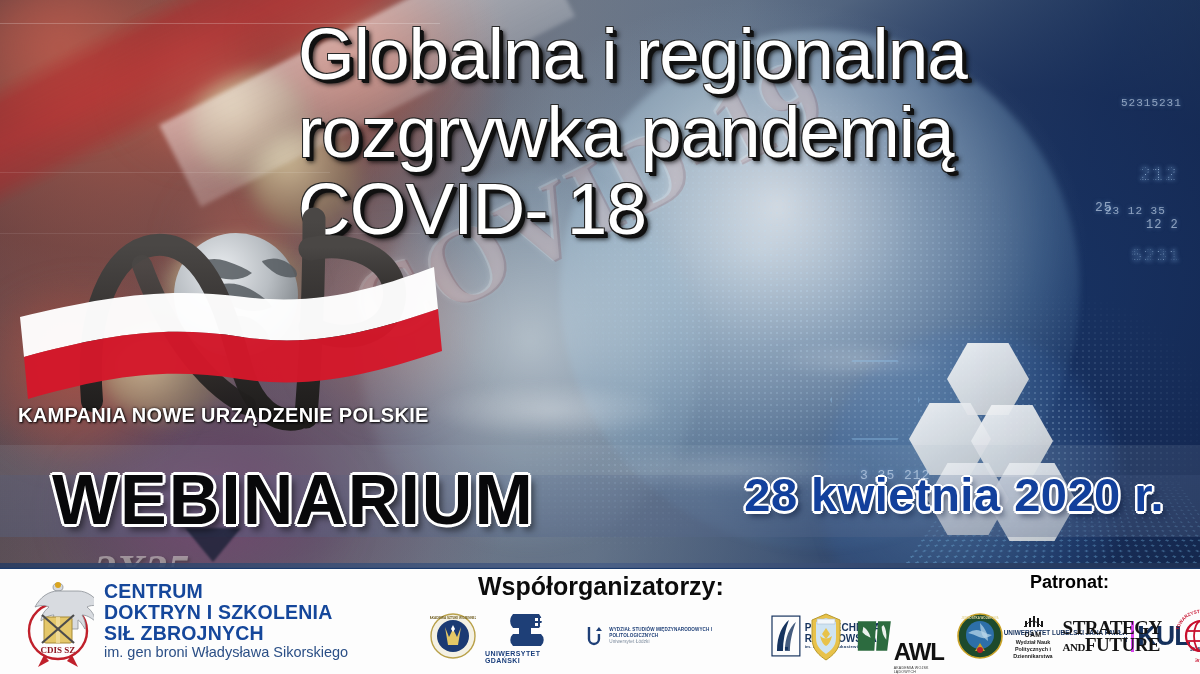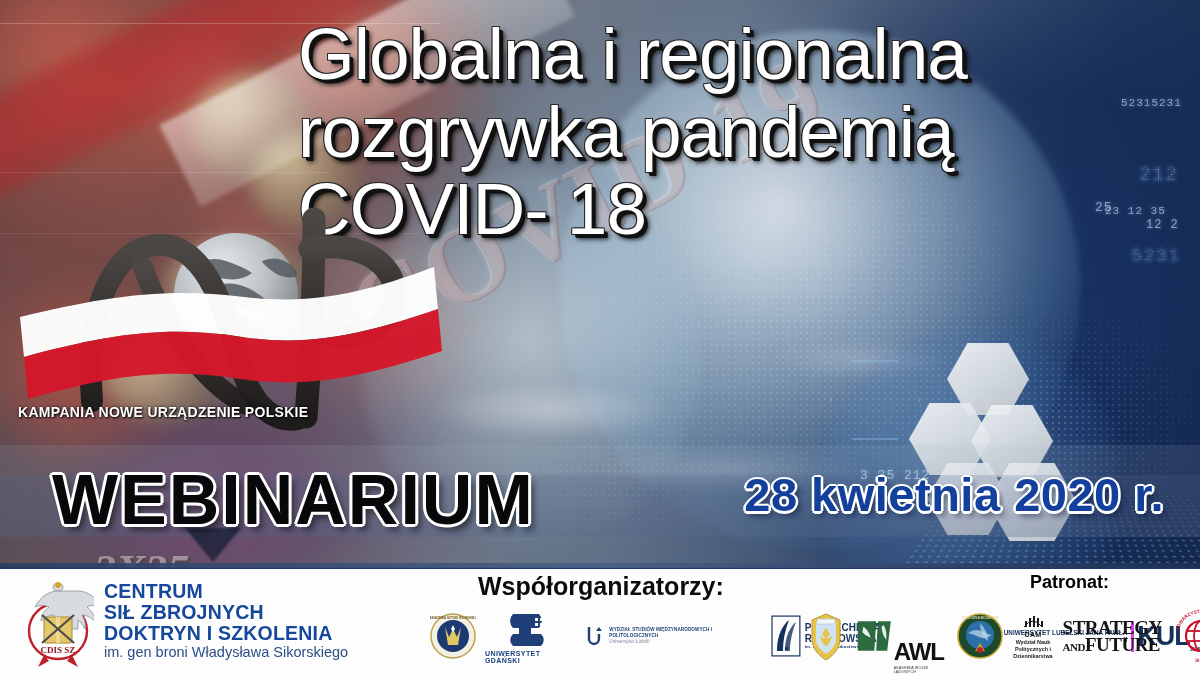--- a/index.html
+++ b/index.html
@@ -169,21 +169,21 @@
     text-shadow:
        3px 3px 0 #111, 4px 4px 0 #111, 5px 5px 5px rgba(0,0,0,.85),
       -1px -1px 0 #2a2a2a, 1px -1px 0 #2a2a2a, -1px 1px 0 #2a2a2a;
   }
   .title-block div { margin-bottom:6px; }
 
   
   .knup { position:absolute; left:14px; top:205px; width:450px; height:230px; }
   .knup-caption {
     position:absolute; left:18px; top:404px; width:430px;
-    color:#fff; font-weight:700; font-size:14px; letter-spacing:.3px;
+    color:#fff; font-weight:700; font-size:20px; letter-spacing:.3px;
     text-shadow:1px 1px 2px rgba(0,0,0,.9), 0 0 3px rgba(0,0,0,.8);
     white-space:nowrap;
   }
   .knup-2x35 {
     position:absolute; left:80px; top:340px;
     font-family:"Liberation Serif", serif; font-weight:700; font-style:italic;
     font-size:44px; color:rgba(225,222,218,.5);
     text-shadow:2px 2px 3px rgba(60,50,50,.5);
   }
 
@@ -372,22 +372,22 @@
         <circle cx="36" cy="12" r="3" fill="#d9a520"></circle>
 
         <rect x="22" y="44" width="28" height="26" rx="2" fill="#e4c76a" stroke="#a68a36" stroke-width="1"></rect>
         <rect x="34" y="44" width="4" height="26" fill="#f1ddA0" opacity=".8"></rect>
         <path d="M20 42 L52 70" stroke="#4c4c4c" stroke-width="2.2"></path>
         <path d="M52 42 L20 70" stroke="#4c4c4c" stroke-width="2.2"></path>
         <text x="36" y="80" text-anchor="middle" font-family="Liberation Serif, serif" font-size="9" font-weight="700" fill="#8c1620">CDIS SZ</text>
       </svg>
       <div class="cdis-text">
         <span class="l">CENTRUM</span>
+        <span class="l">DOKTRYN I SZKOLENIA</span>
         <span class="l">SIŁ ZBROJNYCH</span>
-        <span class="l">DOKTRYN I SZKOLENIA</span>
         <span class="sub">im. gen broni Władysława Sikorskiego</span>
       </div>
     </div>
 
     <div class="lbl-wspol">Współorganizatorzy:</div>
     <div class="lbl-patro">Patronat:</div>
 
     <div class="logorow co">
 
       <div class="logo">

